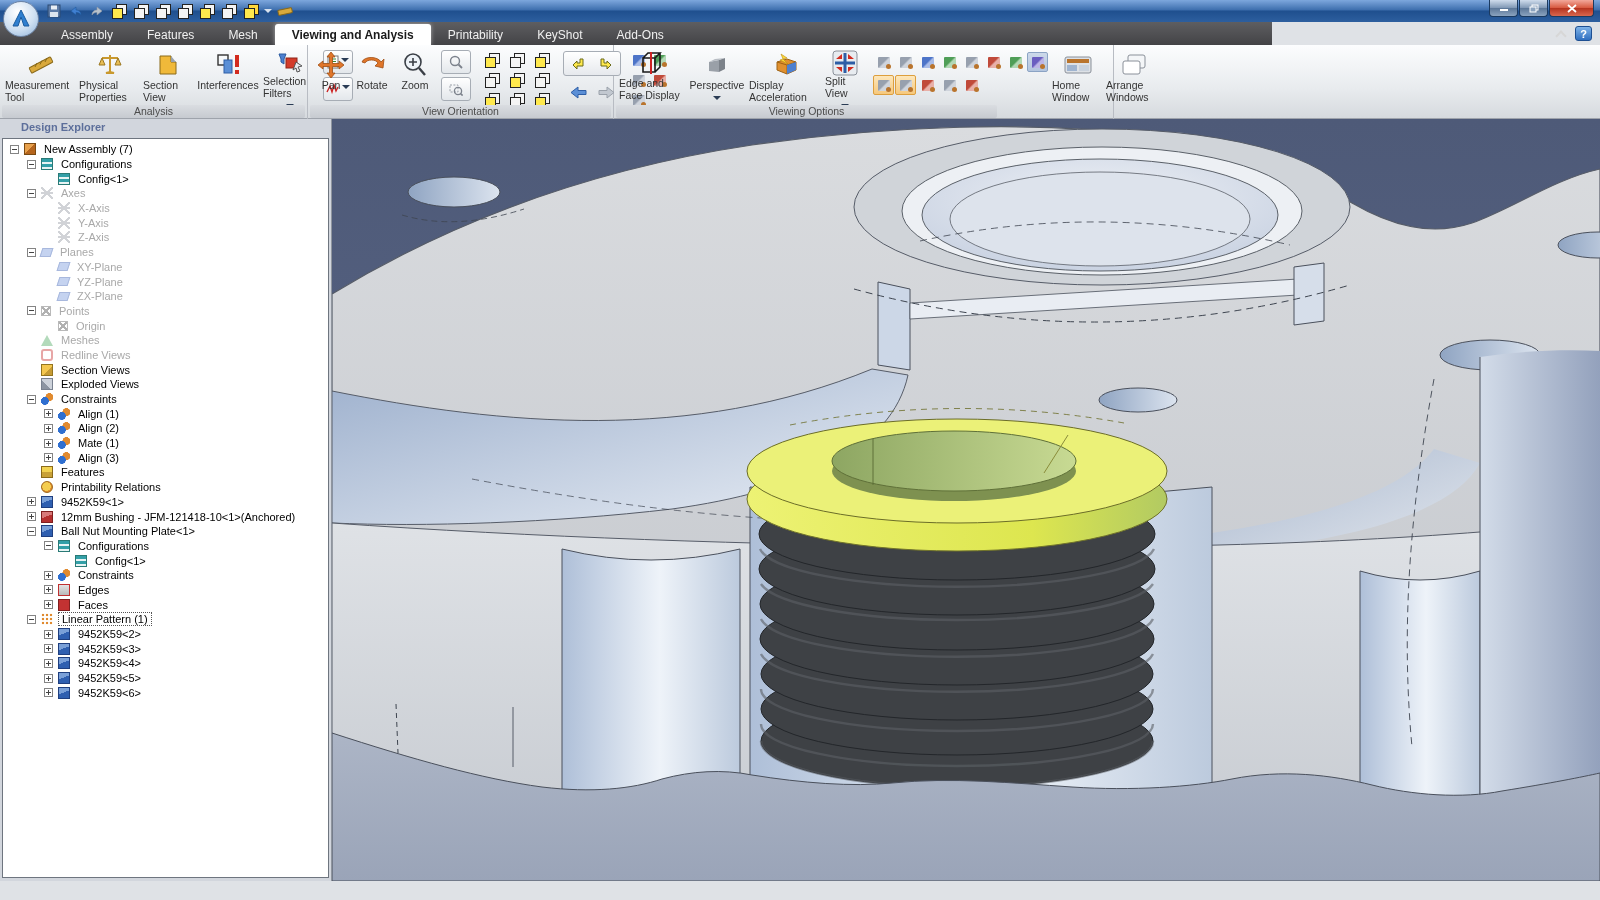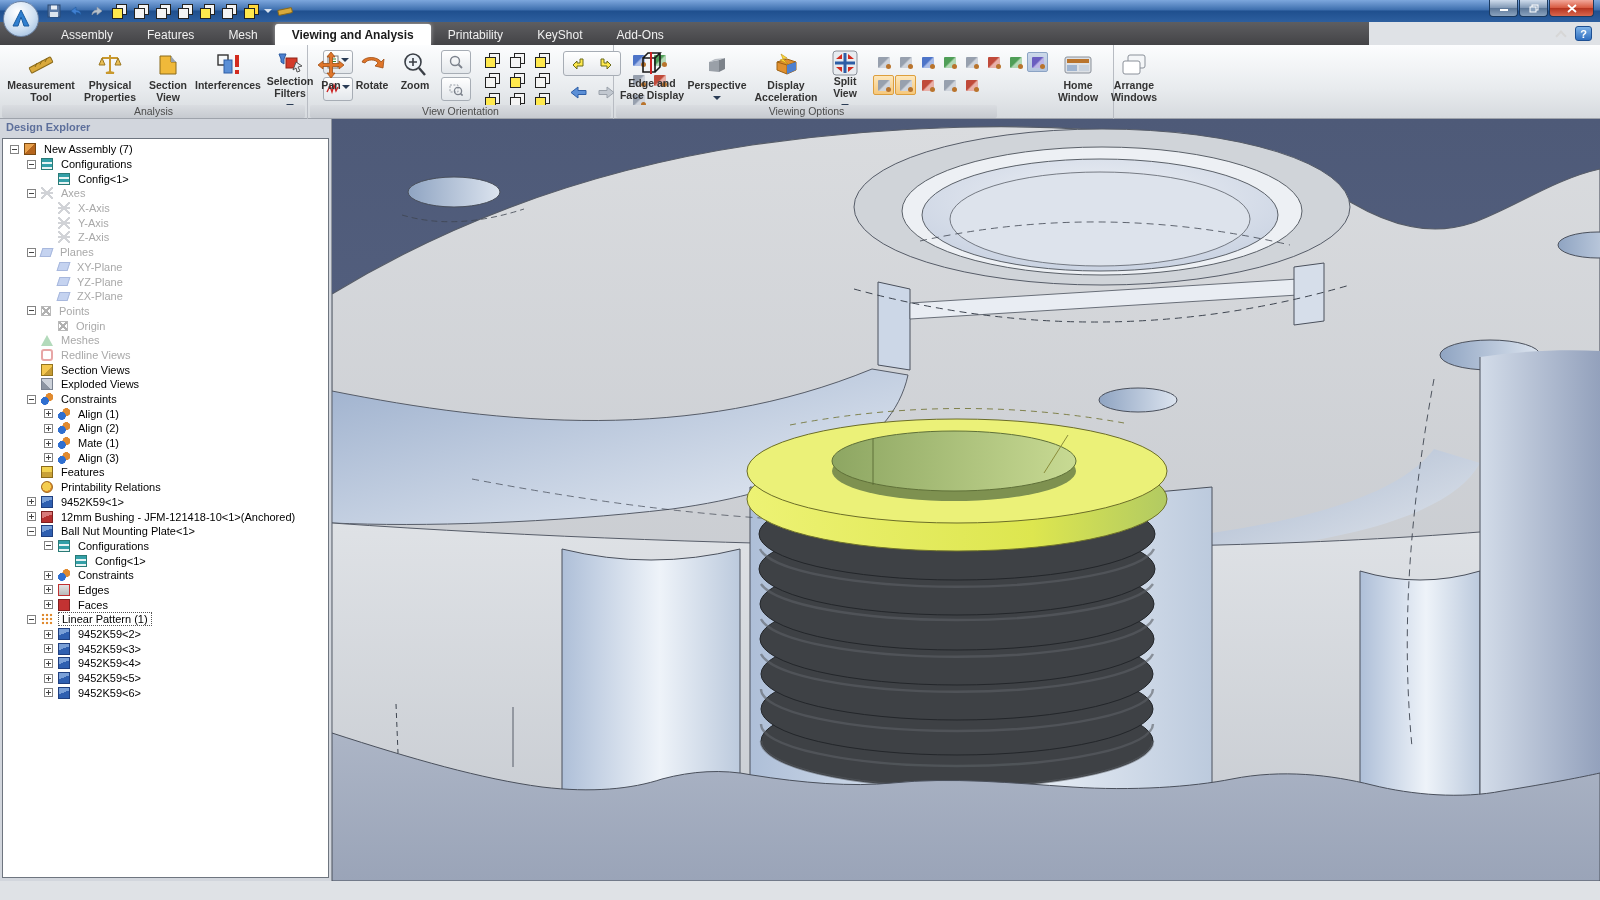--- a/index.html
+++ b/index.html
@@ -22,41 +22,41 @@
   .caret { width:0; height:0; border:4px solid transparent; border-top-color:#2a3c55; margin-top:4px; }
   .caret.lt { border-top-color:#d8e2ee; }
   .wintitle { position:absolute; left:0; right:0; top:3px; text-align:center; color:#fff; font-size:12px;
     text-shadow:0 1px 3px rgba(0,0,0,.7); pointer-events:none; }
   .winbtns { position:absolute; right:6px; top:0; display:flex; z-index:60; }
   .wbtn { width:29px; height:17px; border:1px solid #1b3a60; border-top:none; display:flex; align-items:center; justify-content:center;
     background:linear-gradient(#cfdcec,#7f97b4 50%,#5c7798 52%,#8ba3bf); border-radius:0 0 4px 4px; margin-left:1px; }
   .wbtn.close { width:45px; background:linear-gradient(#f2a89b,#d6573e 50%,#b63420 52%,#d8674e); }
 
   
-  .tabrow { position:absolute; left:0; top:22px; width:1369px; height:23px;
+  .tabrow { position:absolute; left:0; top:22px; width:1272px; height:23px;
     background:linear-gradient(#5e5e61,#434346); display:flex; align-items:flex-end; padding-left:44px; }
   .tab { height:21px; padding:0 17px; display:flex; align-items:center; color:#f0f0f0; font-size:12px;
     border-radius:3px 3px 0 0; cursor:default; }
   .tab.active { background:#ffffff; color:#1a1a1a; font-weight:bold; box-shadow:0 0 4px rgba(255,255,255,.5); }
   .tabright { position:absolute; right:8px; top:26px; display:flex; gap:10px; align-items:center; }
   .chev { width:8px; height:8px; border-top:2px solid #d7d7d7; border-right:2px solid #d7d7d7; transform:rotate(-45deg); margin-top:4px; }
   .helpbtn { width:17px; height:15px; background:linear-gradient(#7fb3e8,#2f6fc0); border:1px solid #1d4f92; border-radius:3px;
     color:#fff; font-size:11px; font-weight:bold; display:flex; align-items:center; justify-content:center; }
 
   
   .ribbon { position:absolute; left:0; top:45px; width:1600px; height:74px;
     background:linear-gradient(#fcfdfe,#e8ebee 60%,#d6dade); border-bottom:1px solid #9ea3ab; display:flex; }
   .rgroup { position:relative; height:74px; padding:3px 5px 15px 5px; display:flex; align-items:flex-start; gap:2px;
     border-right:1px solid #b8bcc3; }
   .glabel { position:absolute; left:2px; right:2px; bottom:1px; height:13px; text-align:center; font-size:10.5px; color:#4c4c4c;
     background:linear-gradient(#dadde1,#c6cad0); border-radius:2px; line-height:13px; }
   .bigbtn { display:flex; flex-direction:column; align-items:center; justify-content:flex-start; min-width:56px; max-width:84px;
     height:56px; padding-top:2px; border-radius:3px; }
   .bigbtn .bicon { height:30px; display:flex; align-items:center; justify-content:center; }
-  .bigbtn .blabel { font-size:10.5px; color:#333; text-align:center; line-height:1.12;font-weight:bold; }
+  .bigbtn .blabel { font-size:10.5px; color:#333; line-height:1.12; }
   .smallcol { display:flex; flex-direction:column; gap:3px; margin:2px 2px 0 4px; }
   .sbtn { width:30px; height:24px; border:1px solid #a7adb5; border-radius:3px; background:linear-gradient(#ffffff,#e3e7eb);
     display:flex; align-items:center; justify-content:center; gap:2px; }
   .cubegrid { display:grid; grid-template-columns:repeat(3,24px); grid-auto-rows:19px; gap:1px; margin:3px 3px 0 5px; align-items:center; justify-items:center; }
   .navcol { display:flex; flex-direction:column; gap:4px; margin:3px 2px 0 4px; }
   .navbox { width:58px; height:25px; border:1px solid #a7adb5; border-radius:3px; background:linear-gradient(#fff,#e6e9ed);
     display:flex; align-items:center; justify-content:space-around; }
   .navbox.flat { border-color:transparent; background:none; }
   .minigrid { display:grid; grid-template-columns:repeat(2,20px); grid-auto-rows:19px; gap:1px; margin:3px 0 0 4px; justify-items:center; align-items:center; }
   .tglrows { display:flex; flex-direction:column; gap:3px; margin:4px 0 0 6px; }
@@ -67,21 +67,21 @@
   .mg { width:12px; height:11px; border-radius:1px; background:linear-gradient(135deg,#97a0ae 45%,#cfd4dc 55%); position:relative; }
   .mg::after { content:""; position:absolute; right:-1px; bottom:-1px; width:5px; height:5px; border-radius:50%; background:#b9742d; }
   .mg.blue { background:linear-gradient(135deg,#4d74c8 45%,#a9bce8 55%); }
   .mg.green{ background:linear-gradient(135deg,#4f9e57 45%,#b2d8b5 55%); }
   .mg.red  { background:linear-gradient(135deg,#c04a3a 45%,#e8b0a8 55%); }
   .mg.purple{ background:linear-gradient(135deg,#6a5ec0 45%,#bcb5e6 55%); }
 
   
   .main { position:absolute; left:0; top:119px; width:1600px; height:762px; }
   .explorer { position:absolute; left:0; top:0; width:332px; height:762px; background:#d2d6dd; border-right:1px solid #8f959e; }
-  .exphead { height:17px; font-size:11px; font-weight:bold; color:#5d6f9b; padding:2px 0 0 6px; }
+  .exphead { height:17px; font-size:11px; font-weight:bold; color:#5d6f9b; padding:2px 0 0 6px;margin-left:15px; }
   .treebox { position:absolute; left:2px; top:19px; width:327px; height:740px; border:1px solid #6e757f; background:#fff; overflow:hidden; padding-top:3px; }
   .trow { display:flex; align-items:center; height:14.7px; font-size:11px; color:#000; white-space:nowrap; }
   .trow.dis { color:#a9a9a9; }
   .trow.dis .ticon { opacity:.45; }
   .lv0 { padding-left:7px; } .lv1 { padding-left:24px; } .lv2 { padding-left:41px; } .lv3 { padding-left:58px; }
   .exp { width:9px; height:9px; border:1px solid #848484; background:#fff; position:relative; flex:none; margin-right:5px; }
   .exp::before { content:""; position:absolute; left:1px; right:1px; top:3px; height:1px; background:#444; }
   .exp.p::after { content:""; position:absolute; top:1px; bottom:1px; left:3px; width:1px; background:#444; }
   .exp.n { visibility:hidden; }
   .ticon { width:12px; height:12px; flex:none; margin-right:5px; }

